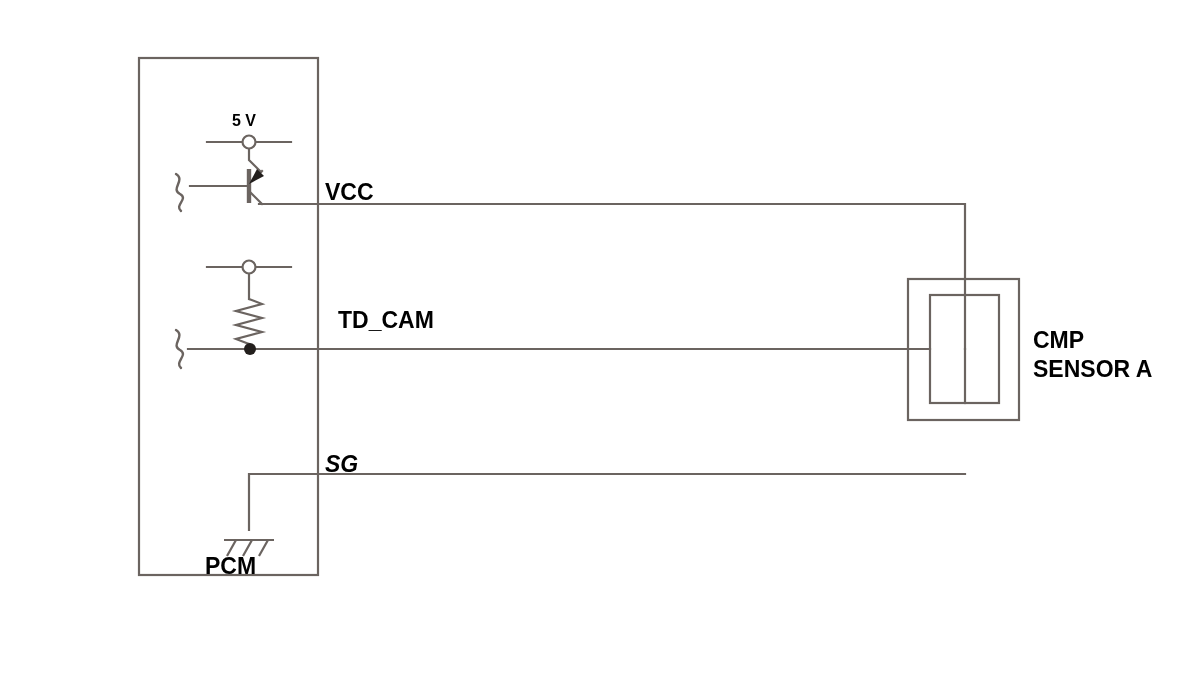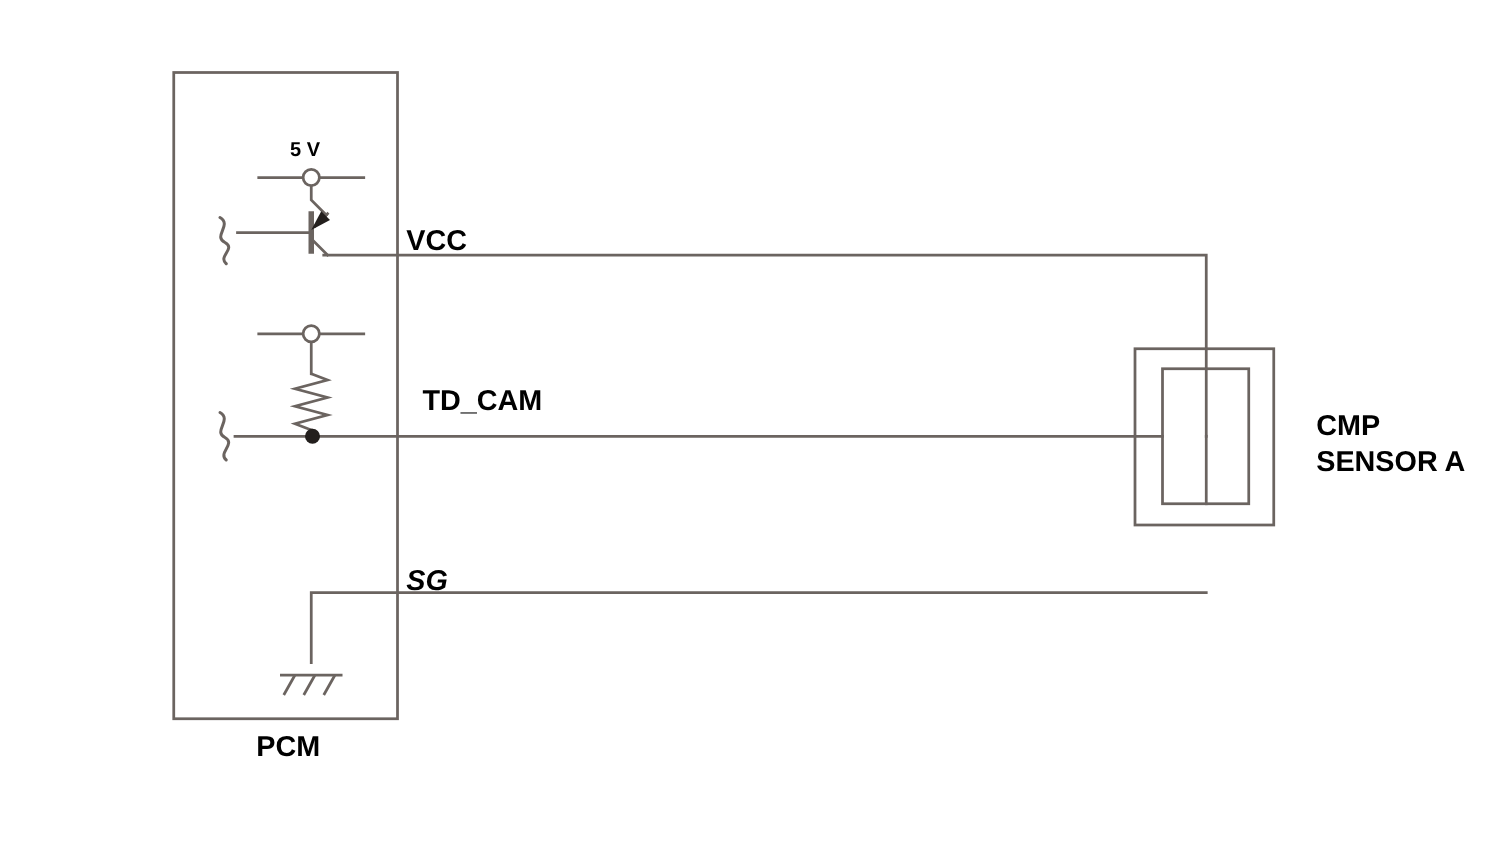--- a/index.html
+++ b/index.html
@@ -83,22 +83,22 @@
     color: #000000;
     font-size: 23px;
     line-height: 1.28;
     white-space: pre;
     user-select: none;
   }
   .label-5v      { left: 232px; top: 111px; font-size: 16px; }
   .label-vcc     { left: 325px; top: 178px; }
   .label-tdcam   { left: 325px; top: 306px; margin-left: 13px; }
   .label-sg      { left: 325px; top: 450px; font-style: italic; }
-  .label-pcm     { left: 205px; top: 583px; }
-  .label-sensor  { left: 1033px; top: 326px; margin-left: 20px; }
+  .label-pcm     { left: 205px; top: 552px; }
+  .label-sensor  { left: 1033px; top: 326px; }
 </style>
 </head>
 <body>
 
 <div id="diagram-root">
 
   <svg id="schematic" viewBox="0 0 1200 689">
 
     <rect class="box-outline" x="139" y="58" width="179" height="517"></rect>
 

